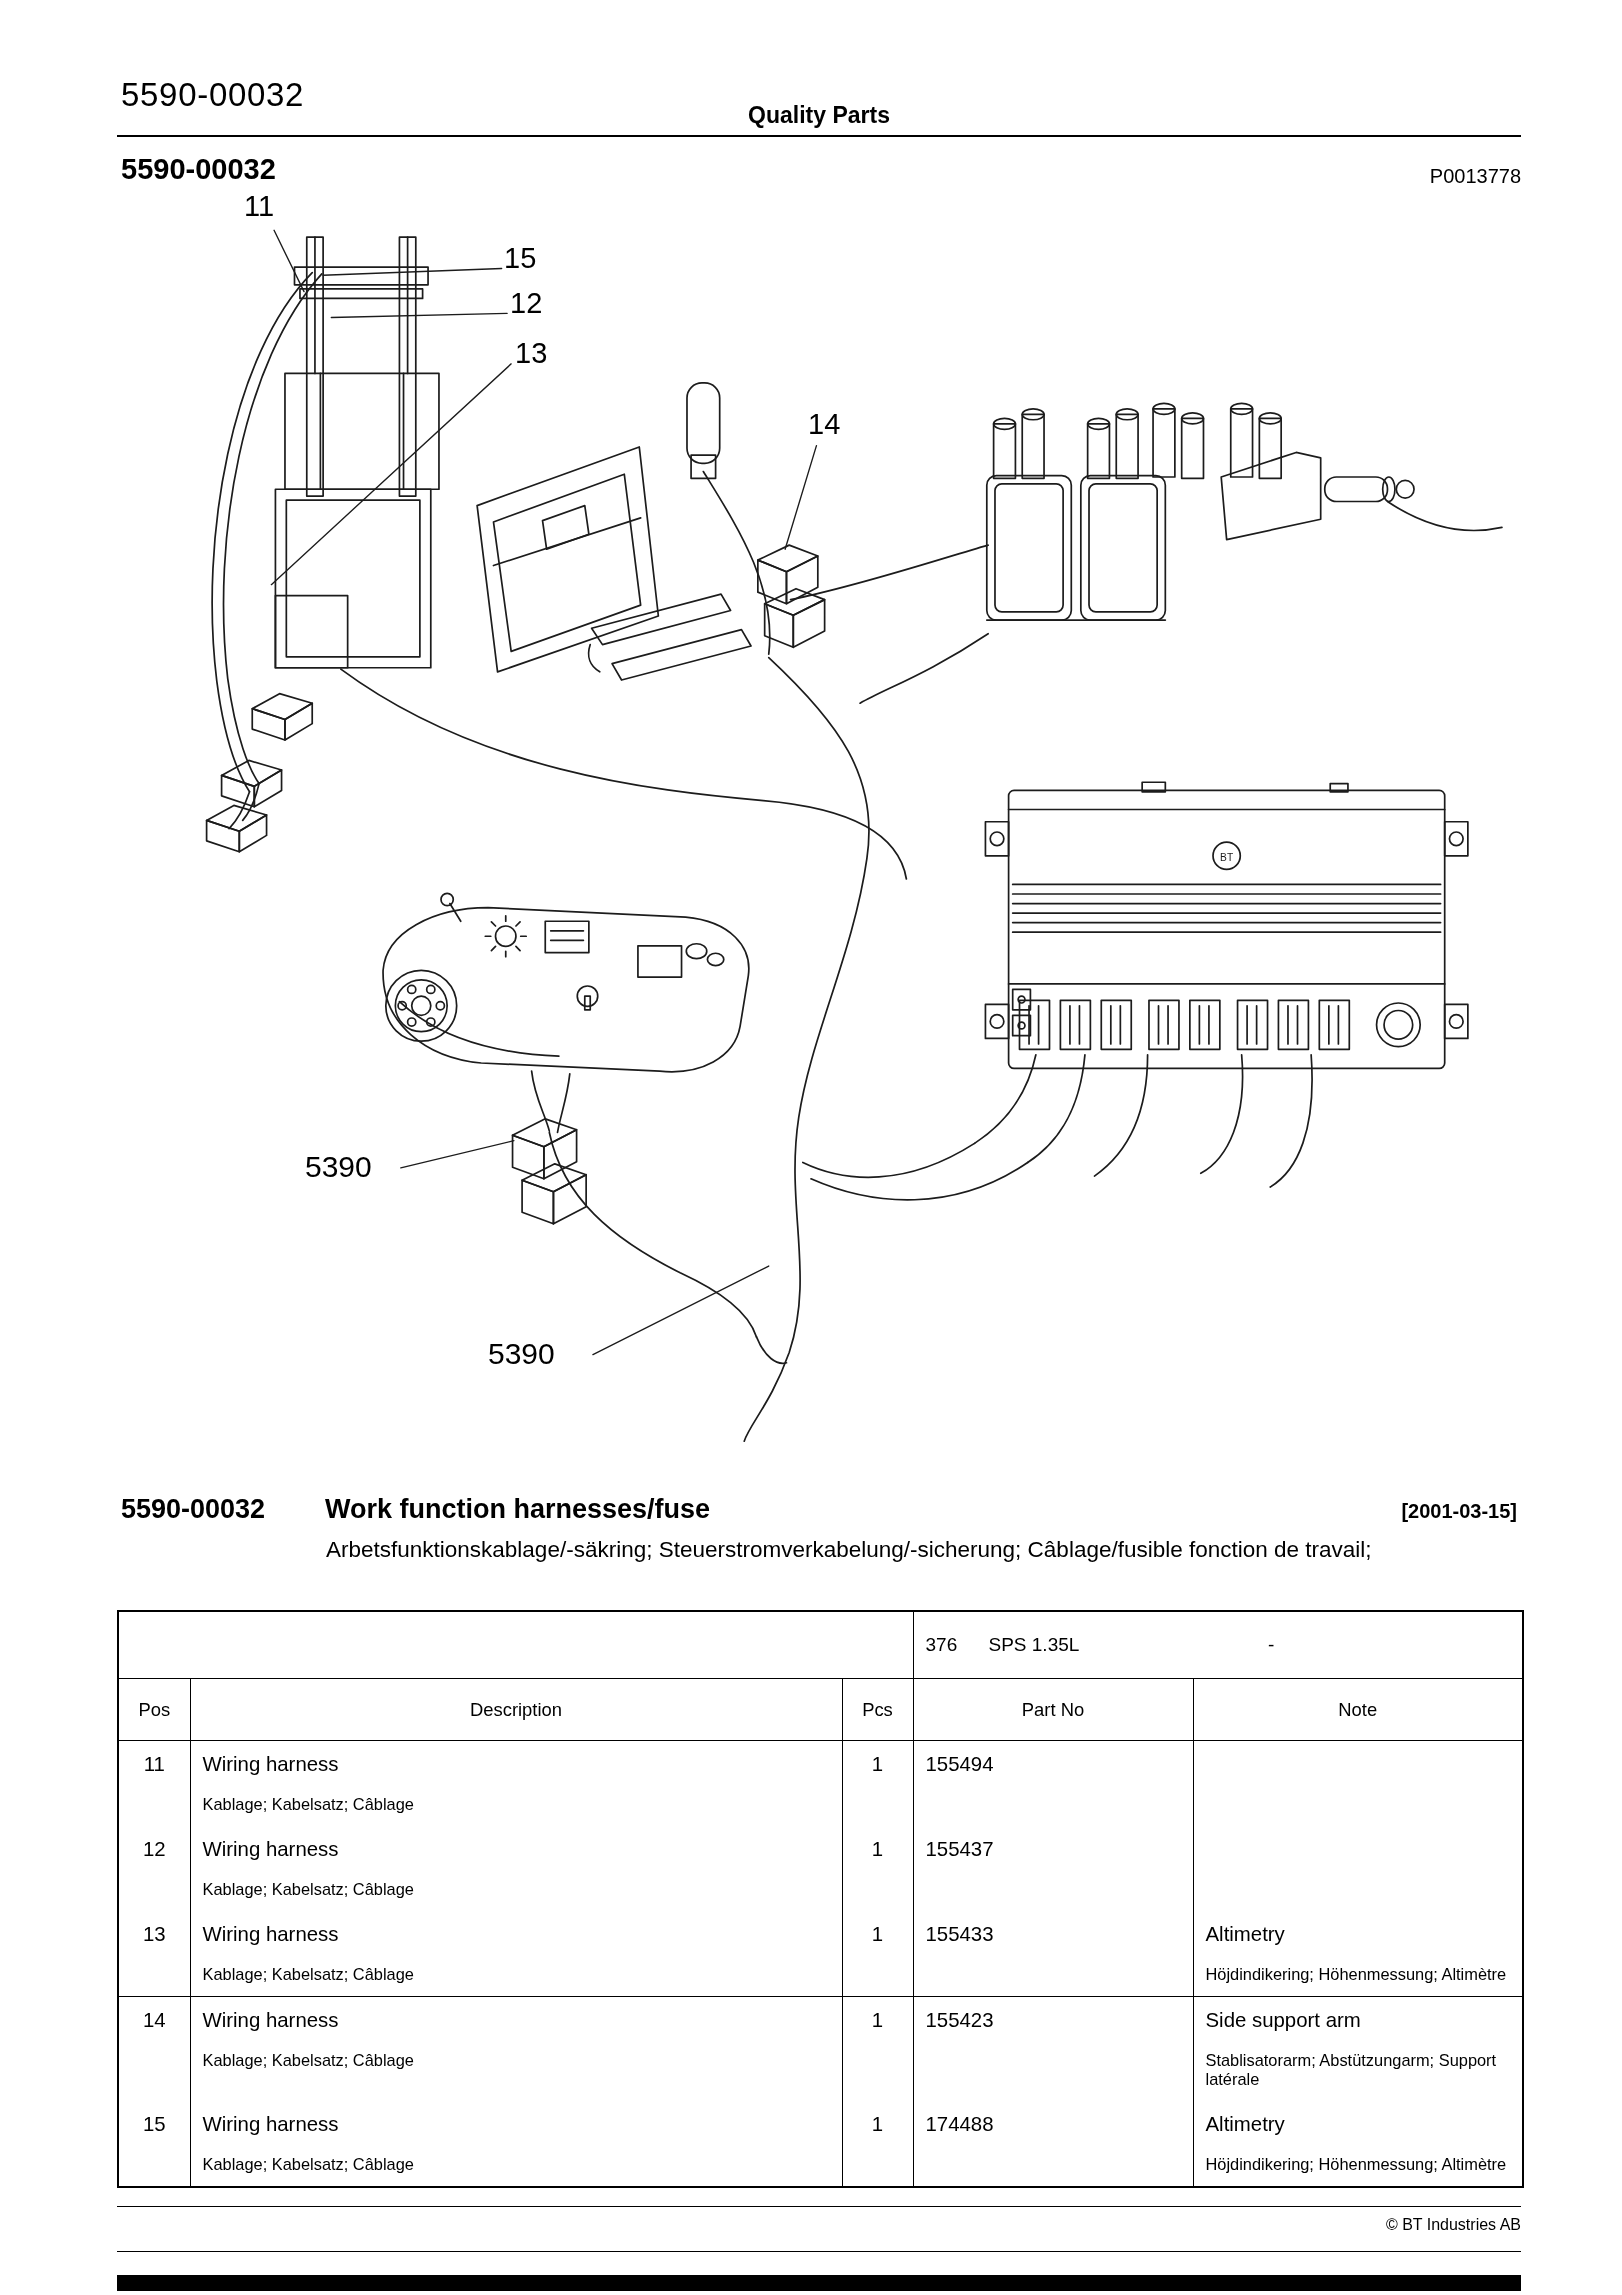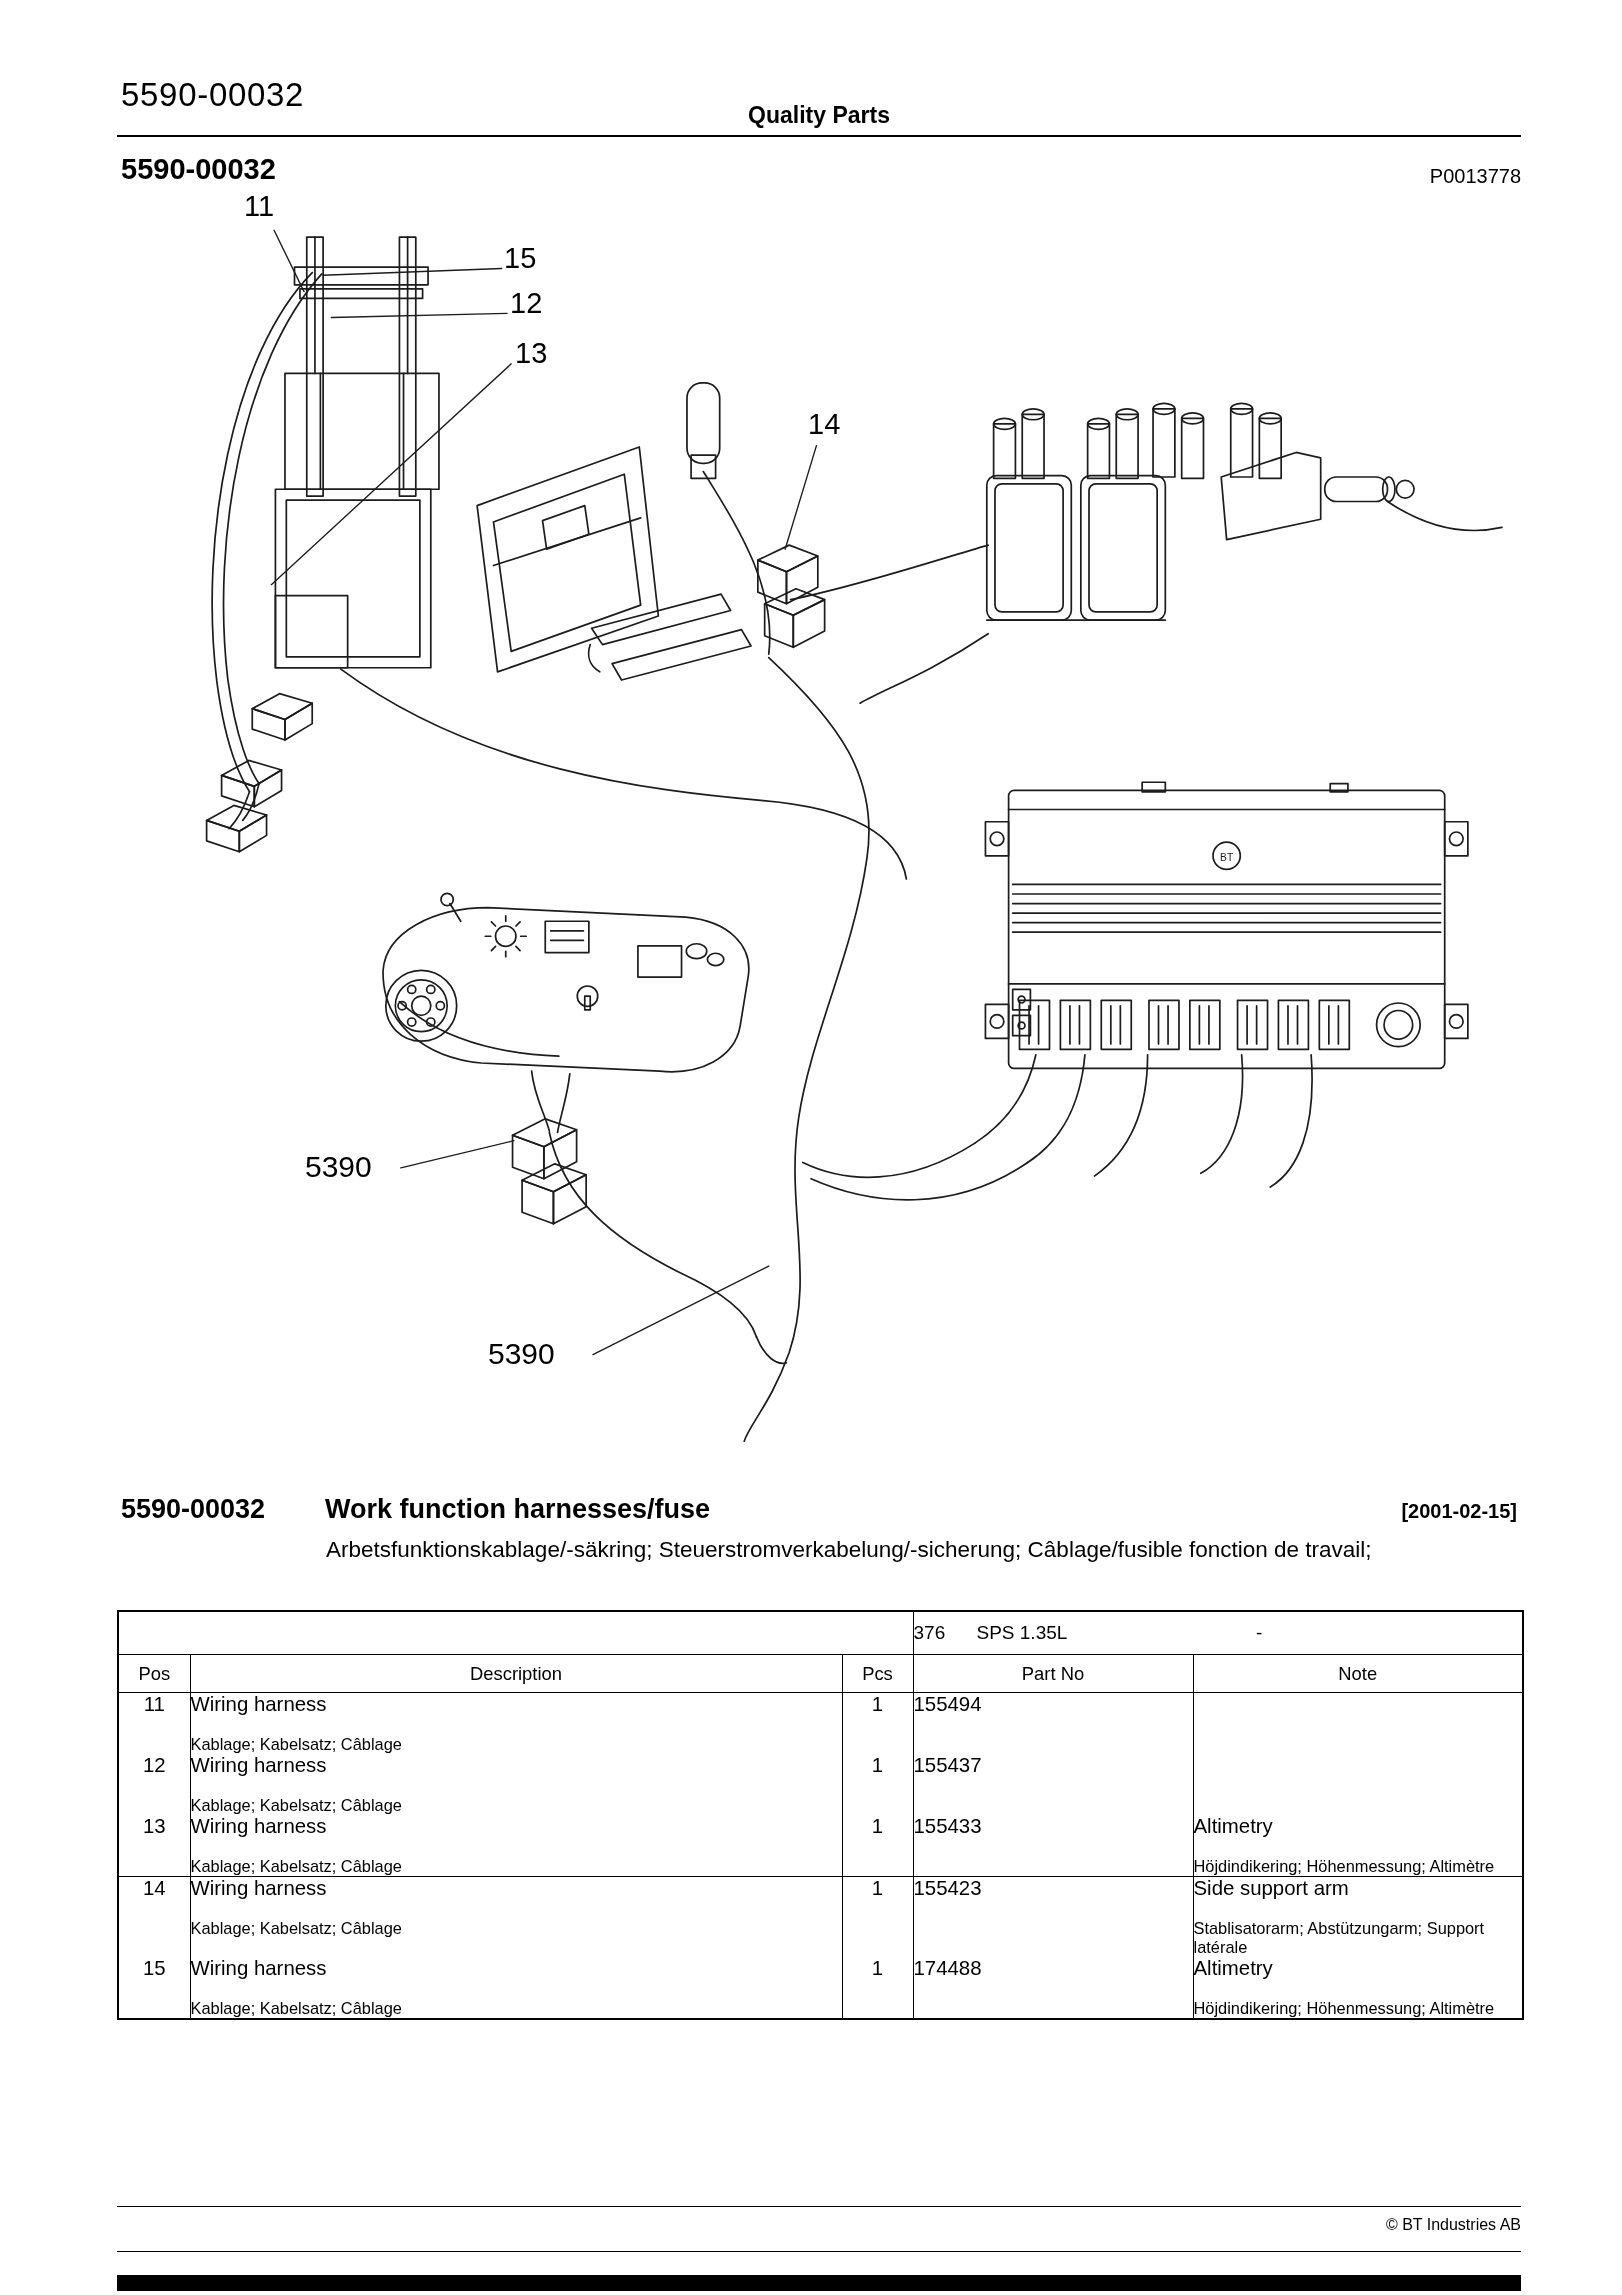--- a/index.html
+++ b/index.html
@@ -36,21 +36,21 @@
   .section-date{font-size:20px;font-weight:bold;flex:0 0 auto}
   .section-sub{position:absolute;left:326px;top:1535px;width:1077px;font-size:22.5px;line-height:29px}
 
   
   .parts-table{
     position:absolute;left:117px;top:1610px;width:1404px;
     border-collapse:collapse;table-layout:fixed;border:2px solid #000;font-size:20.4px;
   }
   .parts-table td,.parts-table th{
     border-left:1.4px solid #000;border-right:1.4px solid #000;border-top:0;border-bottom:0;
-    vertical-align:top;padding:0;
+    vertical-align:top;padding:12px;
   }
   .serial-row td{border-bottom:1.4px solid #000;height:42px;vertical-align:middle;font-size:19px}
   .serial-cell{padding-left:57px}
   .serial-model{margin-left:26px}
   .serial-range{margin-left:184px}
   .head-row th{
     border-bottom:1.4px solid #000;font-size:18.4px;font-weight:400;text-align:center;
     height:37px;vertical-align:middle;margin-top:16px;
   }
   .part-row .main{font-size:20.4px;line-height:23px}
@@ -295,21 +295,21 @@
     <div class="callout c12">12</div>
     <div class="callout c13">13</div>
     <div class="callout c14">14</div>
     <div class="callout big c5390a">5390</div>
     <div class="callout big c5390b">5390</div>
   </div>
 
   <div class="section-row">
     <div class="section-doc">5590-00032</div>
     <div class="section-title">Work function harnesses/fuse</div>
-    <div class="section-date">[2001-02-15]</div>
+    <div class="section-date">[2001-03-15]</div>
   </div>
   <div class="section-sub">Arbetsfunktionskablage/-säkring; Steuerstromverkabelung/-sicherung; Câblage/fusible fonction de travail;</div>
 
   <table class="parts-table">
     <colgroup>
       <col style="width:72px">
         <col style="width:652px">
         <col style="width:71px">
         <col style="width:280px">
         <col style="width:330px">

